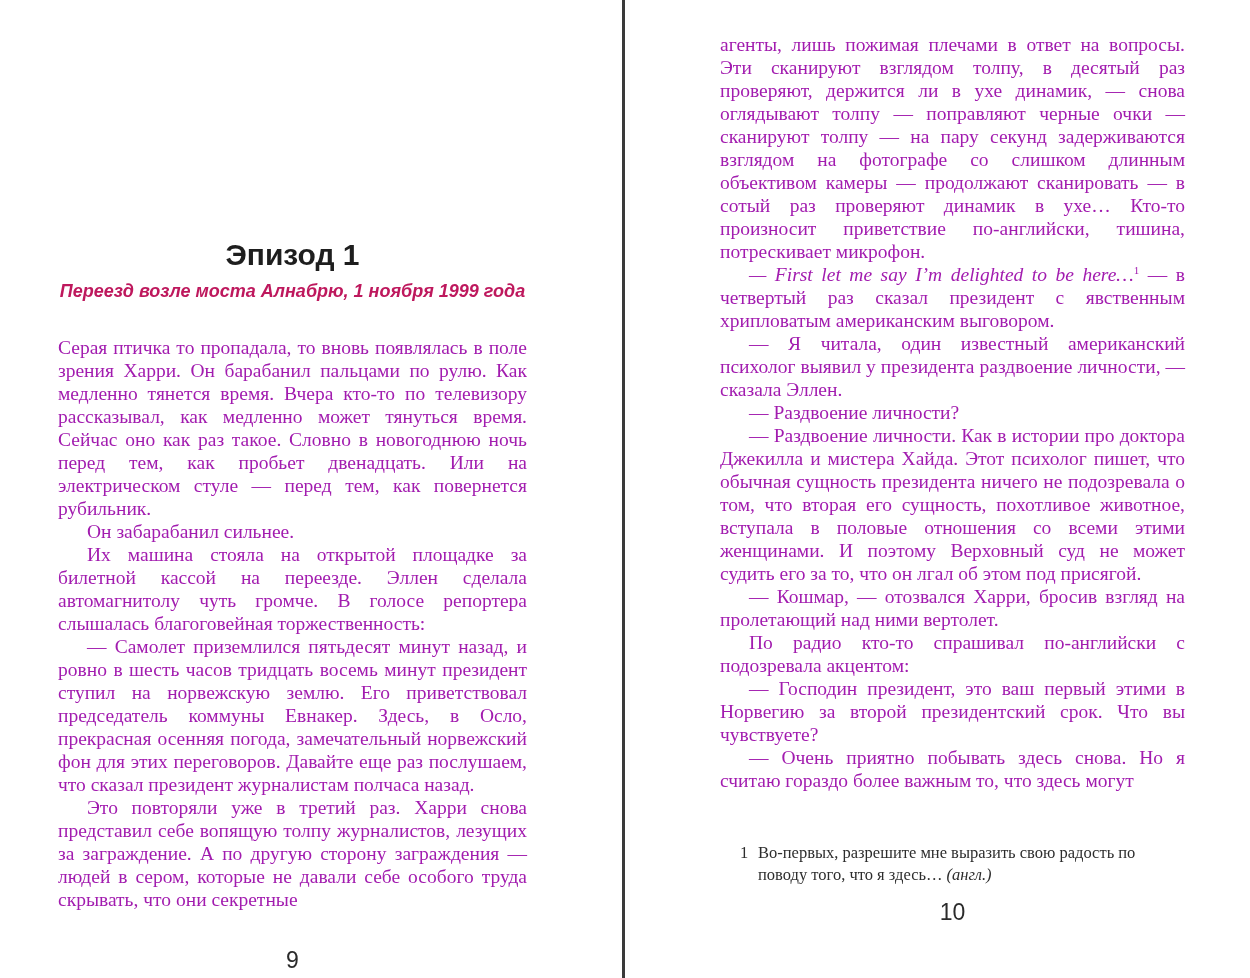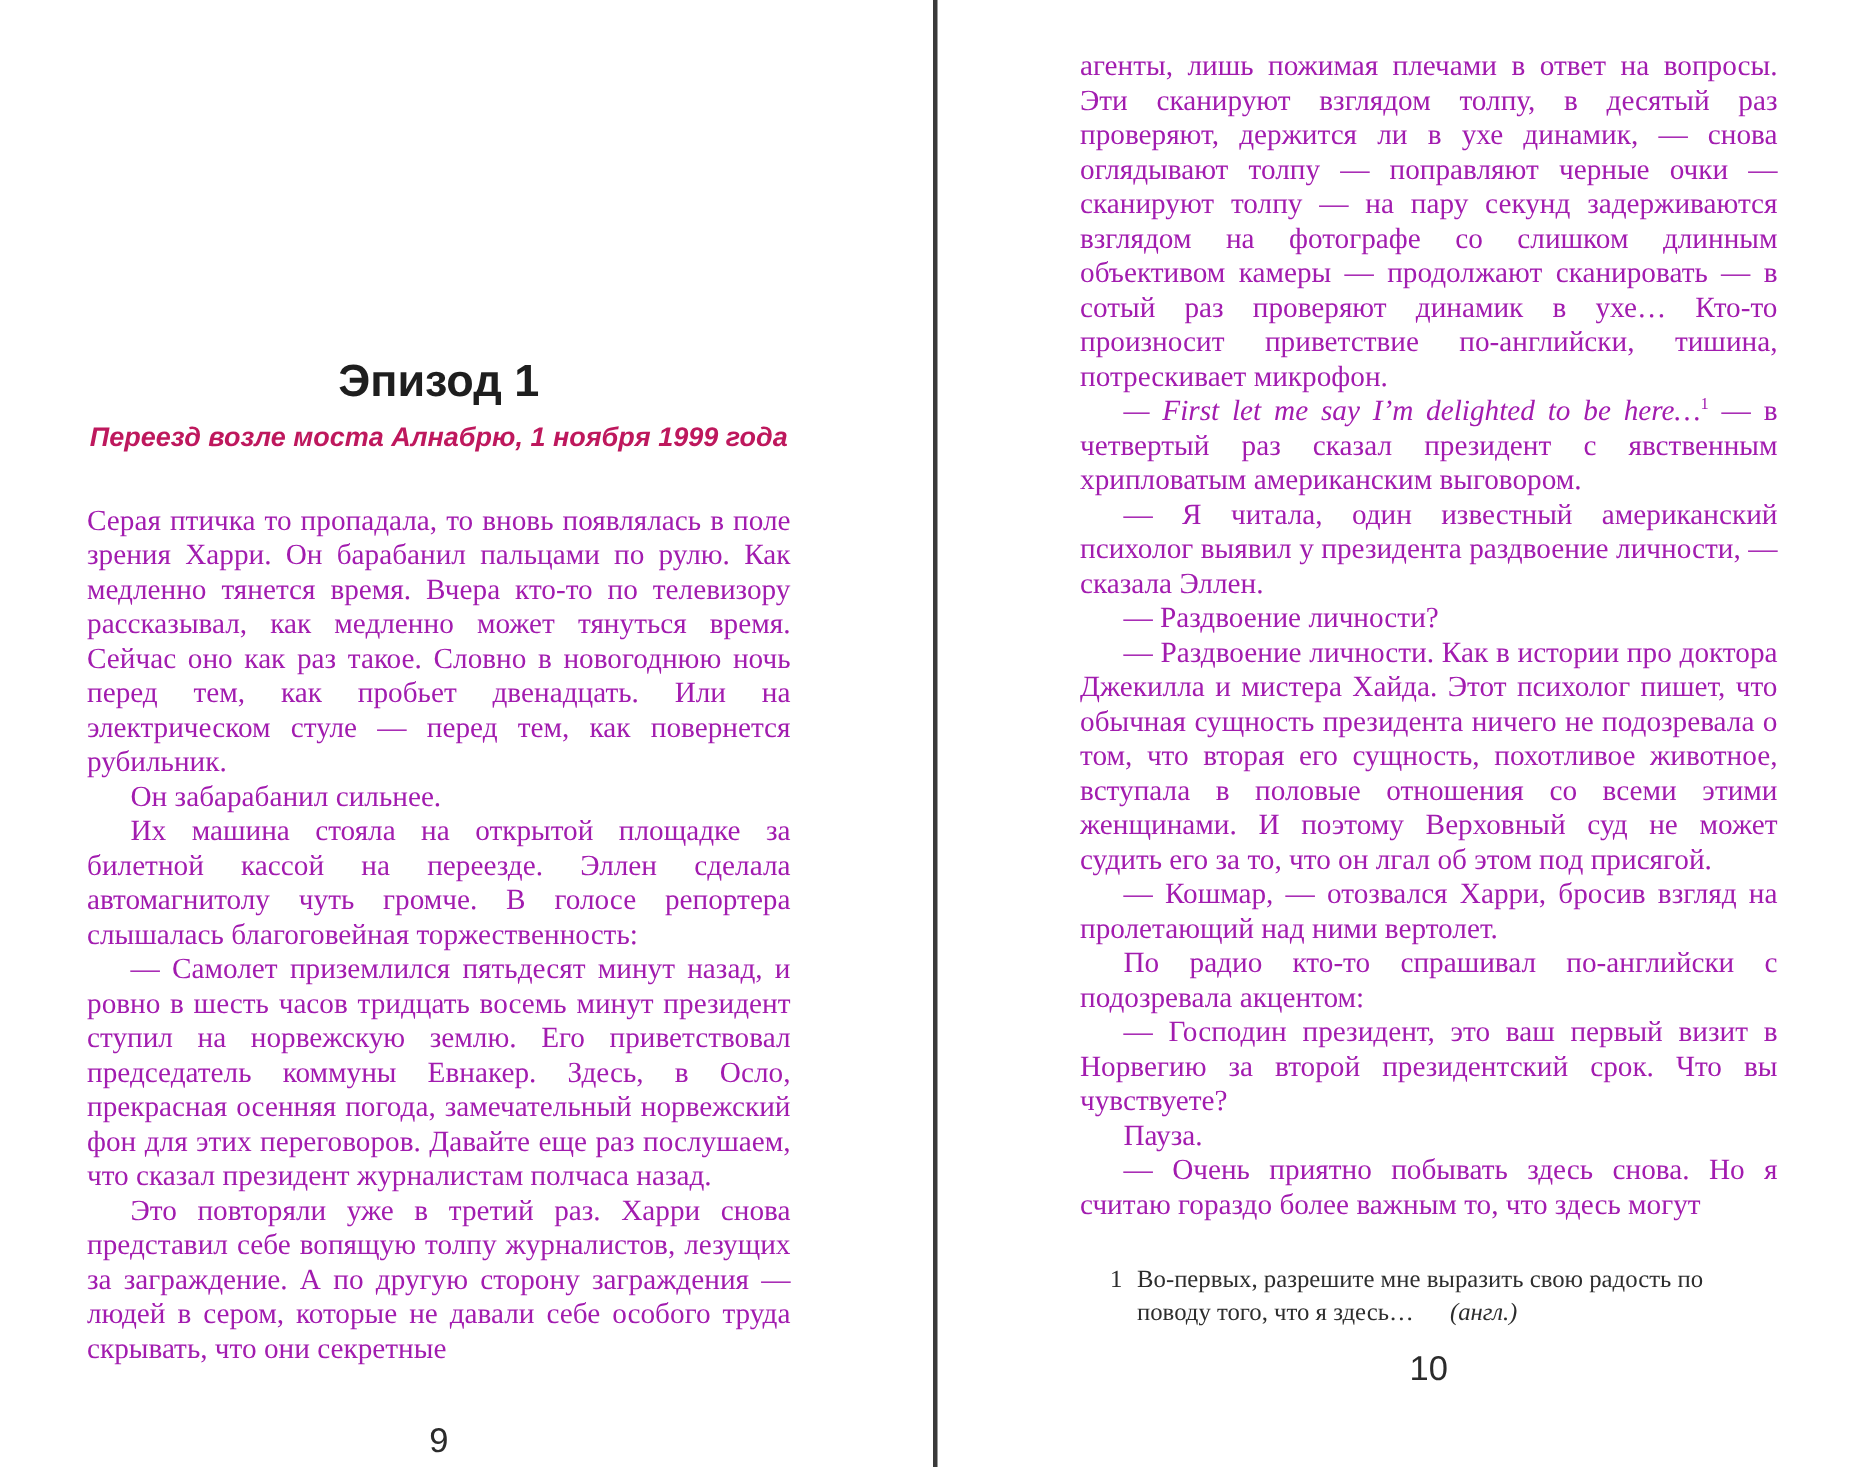--- a/index.html
+++ b/index.html
@@ -82,21 +82,21 @@
     top: 842px;
     left: 20px;
     width: 440px;
     display: flex;
     font-size: 16.5px;
     line-height: 22px;
     color: #2d2d2d;
   }
   .fn-marker { flex: 0 0 18px; }
   .fn-text   { flex: 1; text-align: left; }
-  .fn-text em { font-style: italic; margin-left: 20px; }
+  .fn-text em { font-style: italic; }
 
   .page-number {
     position: absolute;
     top: 899px;
     left: 0;
     width: 100%;
     text-align: center;
     font-family: "Liberation Sans", sans-serif;
     font-size: 23px;
     color: #2b2b2b;
@@ -126,22 +126,21 @@
 
   <div class="page page-right">
     <div class="body-text body-right">
       <p class="para">агенты, лишь пожимая плечами в ответ на вопросы. Эти сканируют взглядом толпу, в десятый раз проверяют, держится ли в ухе динамик, — снова оглядывают толпу — поправляют черные очки — сканируют толпу — на пару секунд задерживаются взглядом на фотографе со слишком длинным объективом камеры — продолжают сканировать — в сотый раз проверяют динамик в ухе… Кто-то произносит приветствие по-английски, тишина, потрескивает микрофон.</p>
       <p class="para indent"><em>— First let me say I’m delighted to be here…</em><sup class="fn-ref">1</sup><span> — в четвертый раз сказал президент с явственным хрипловатым американским выговором.</span></p>
       <p class="para indent">— Я читала, один известный американский психолог выявил у президента раздвоение личности, — сказала Эллен.</p>
       <p class="para indent">— Раздвоение личности?</p>
       <p class="para indent">— Раздвоение личности. Как в истории про доктора Джекилла и мистера Хайда. Этот психолог пишет, что обычная сущность президента ничего не подозревала о том, что вторая его сущность, похотливое животное, вступала в половые отношения со всеми этими женщинами. И поэтому Верховный суд не может судить его за то, что он лгал об этом под присягой.</p>
       <p class="para indent">— Кошмар, — отозвался Харри, бросив взгляд на пролетающий над ними вертолет.</p>
       <p class="para indent">По радио кто-то спрашивал по-английски с подозревала акцентом:</p>
-      <p class="para indent">— Господин президент, это ваш первый визит в Норвегию за второй президентский срок. Что вы чувствуете?</p>
-      <p class="para indent">Пауза.</p>
+      <p class="para indent">— Господин президент, это ваш первый этими в Норвегию за второй президентский срок. Что вы чувствуете?</p>
       <p class="para indent">— Очень приятно побывать здесь снова. Но я считаю гораздо более важным то, что здесь могут</p>
     </div>
 
     <div class="footnote">
       <span class="fn-marker">1</span>
       <span class="fn-text"><span>Во-первых, разрешите мне выразить свою радость по поводу того, что я здесь… </span><em>(англ.)</em></span>
     </div>
 
     <div class="page-number">10</div>
   </div>

